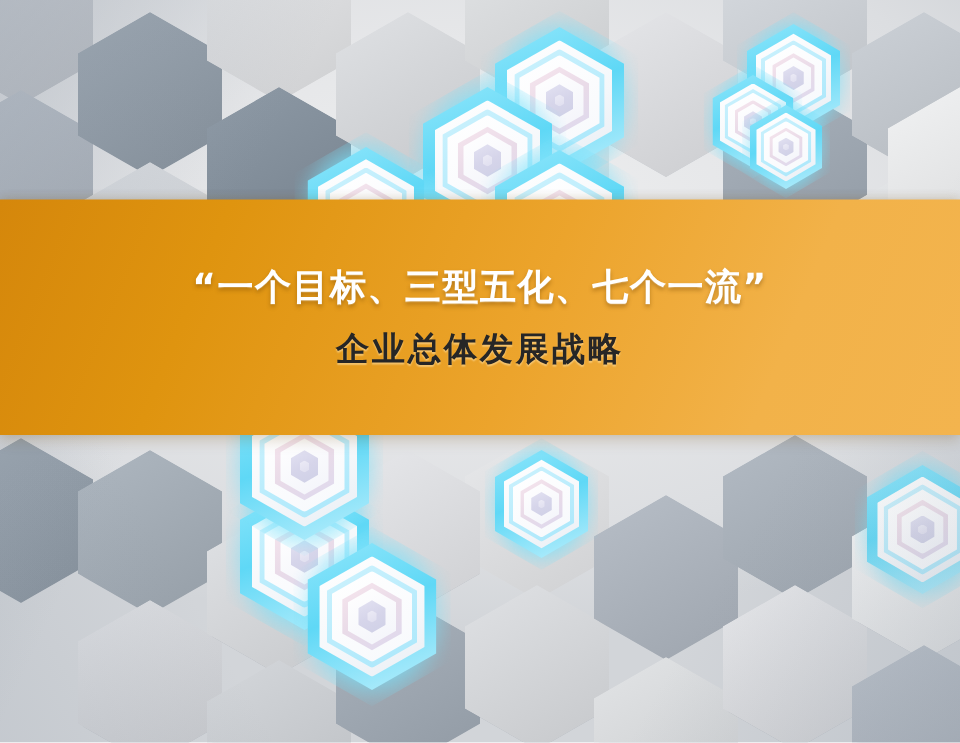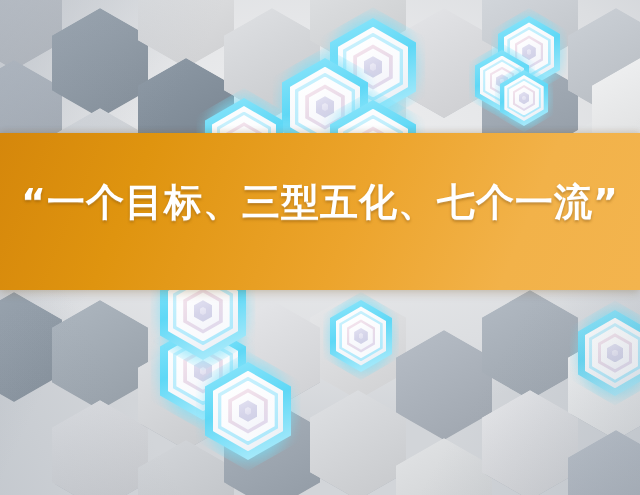--- a/index.html
+++ b/index.html
@@ -353,16 +353,17 @@
         <i class="g-pink"></i>
         <i class="g-white3"></i>
         <i class="g-core"></i>
         <i class="g-core2"></i>
       </div>
     </div>
 
   <div class="bg-vign"></div>
 
   <div id="banner">
-    <div id="banner-title" style="font-size: 38px;">“一个目标、三型五化、七个一流”</div>
+    <div id="banner-title" style="font-size: 24px;">“一个目标、三型五化、七个一流”</div>
+    <div id="banner-sub">企业总体发展战略</div>
   </div>
 
 </div>
 
 </body></html>

